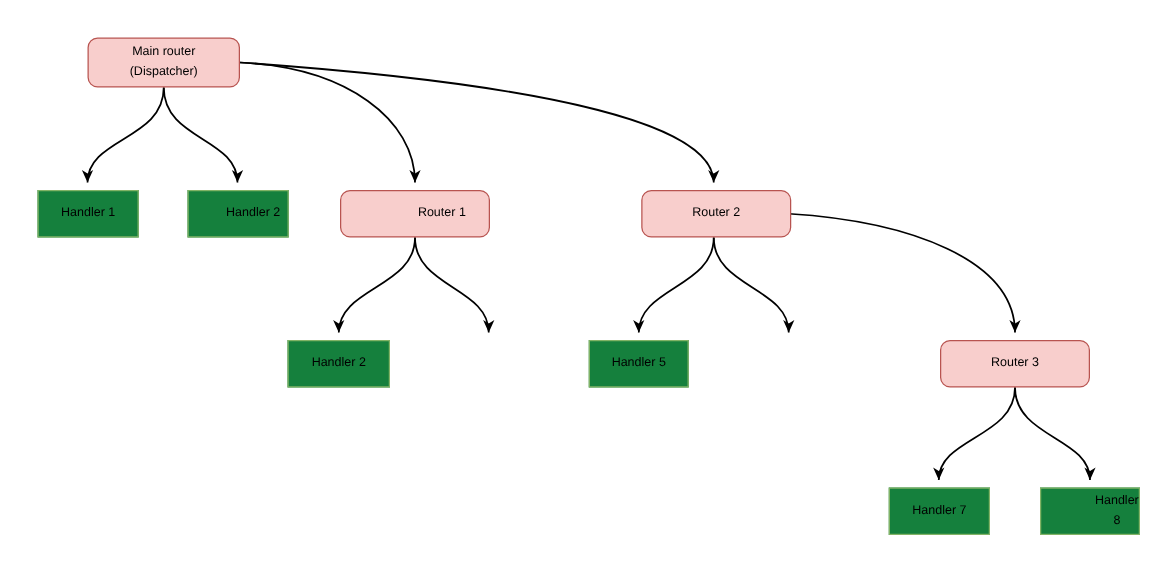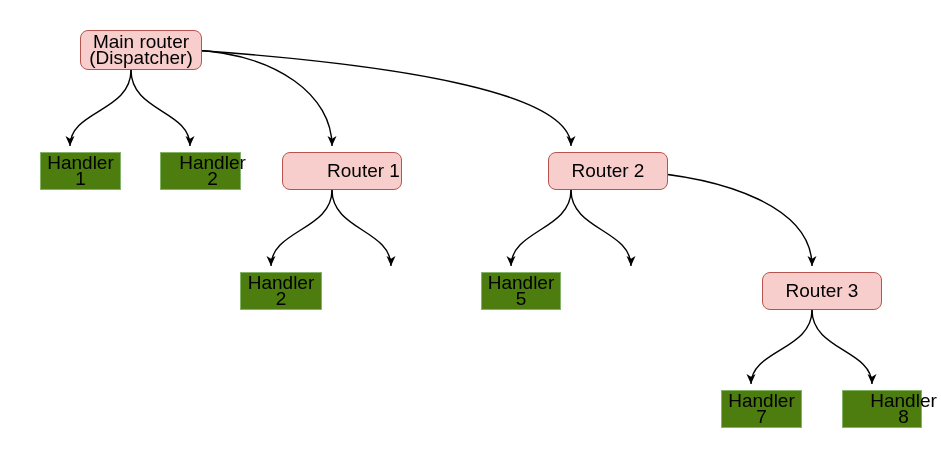--- a/index.html
+++ b/index.html
@@ -26,43 +26,42 @@
     fill: none;
     stroke: #000000;
     stroke-width: 1.4;
   }
   .node {
     position: absolute;
     display: flex;
     align-items: center;
     justify-content: center;
     text-align: center;
-    font-size: 19px;
+    font-size: 10px;
     line-height: 16px;
     color: #000000;
     box-sizing: border-box;
     white-space: pre-line;
-    margin-left: 10px;
   }
   .node.router {
     background: #f8cecc;
     border: 1px solid #b85450;
     border-radius: 8px;
   }
   .node.handler {
-    background: #4d7c0f;
+    background: #15803d;
     border: 1px solid #82b366;
     border-radius: 0;
   }
   
   #n-main-router { left: 70px;  top: 30px;  width: 122px; height: 40px; }
   #n-handler-1   { left: 30px;  top: 152px; width: 81px;  height: 38px; }
   #n-handler-2   { left: 150px; top: 152px; width: 81px;  height: 38px; padding-left: 24px; }
   #n-router-1    { left: 272px; top: 152px; width: 120px; height: 38px; padding-left: 43px; }
-  #n-router-2    { left: 538px; top: 152px; width: 120px; height: 38px; }
+  #n-router-2    { left: 513px; top: 152px; width: 120px; height: 38px; }
   #n-handler-3   { left: 230px; top: 272px; width: 82px;  height: 38px; }
   #n-handler-4   { left: 351px; top: 272px; width: 81px;  height: 38px; }
   #n-handler-5   { left: 471px; top: 272px; width: 80px;  height: 38px; }
   #n-handler-6   { left: 591px; top: 272px; width: 81px;  height: 38px; }
   #n-router-3    { left: 752px; top: 272px; width: 120px; height: 38px; }
   #n-handler-7   { left: 711px; top: 390px; width: 81px;  height: 38px; }
   #n-handler-8   { left: 832px; top: 390px; width: 80px;  height: 38px; padding-left: 43px; }
 </style>
 </head>
 <body>

